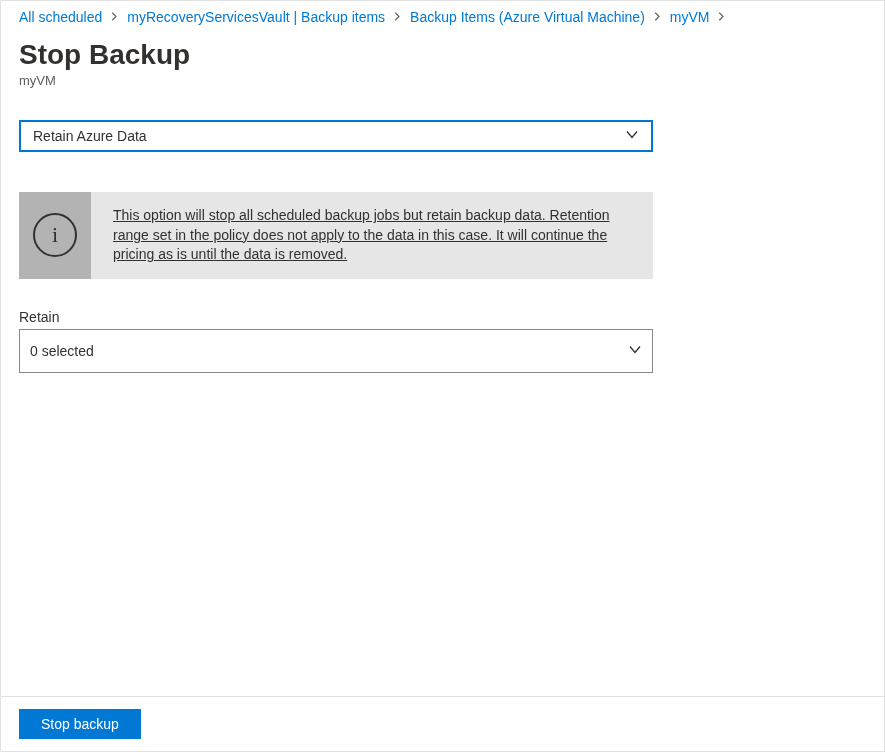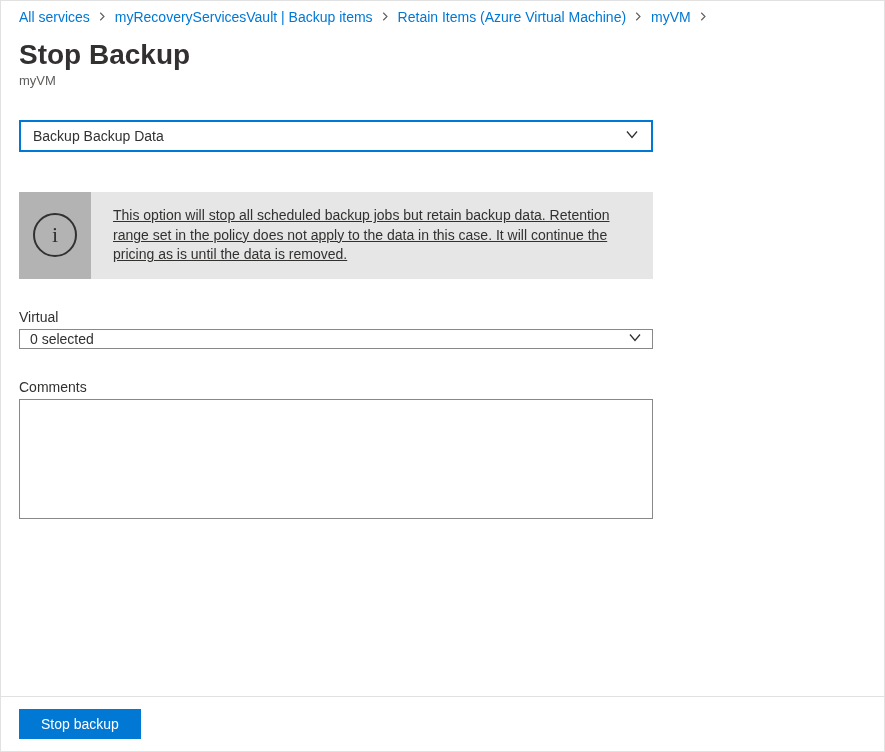--- a/index.html
+++ b/index.html
@@ -110,21 +110,21 @@
     .label {
       font-size: 14px;
       font-weight: 400;
       color: #323130;
       margin-bottom: 4px;
       display: block;
     }
     .select-plain {
       position: relative;
       width: 634px;
-      height: 20px;
+      height: 44px;
       border: 1px solid #8a8886;
       display: flex;
       align-items: center;
       padding: 0 10px;
       cursor: pointer;
       background: #ffffff;
     }
     .select-plain .chevron {
       position: absolute;
       right: 10px;
@@ -161,33 +161,33 @@
     }
     .chevron-svg {
       width: 14px;
       height: 14px;
     }
   </style>
 </head>
 <body>
 
 <nav class="breadcrumb">
-  <a>All services</a>
+  <a>All scheduled</a>
   <span class="sep">
     <svg width="9" height="9" viewBox="0 0 12 12">
         <path d="M3 1 L8 6 L3 11" stroke="#605e5c" stroke-width="1.5" fill="none"></path>
       </svg>
   </span>
   <a class="underlined">myRecoveryServicesVault | Backup items</a>
   <span class="sep">
     <svg width="9" height="9" viewBox="0 0 12 12">
         <path d="M3 1 L8 6 L3 11" stroke="#605e5c" stroke-width="1.5" fill="none"></path>
       </svg>
   </span>
-  <a>Retain Items (Azure Virtual Machine)</a>
+  <a>Backup Items (Azure Virtual Machine)</a>
   <span class="sep">
     <svg width="9" height="9" viewBox="0 0 12 12">
         <path d="M3 1 L8 6 L3 11" stroke="#605e5c" stroke-width="1.5" fill="none"></path>
       </svg>
   </span>
   <a>myVM</a>
   <span class="sep">
     <svg width="9" height="9" viewBox="0 0 12 12">
         <path d="M3 1 L8 6 L3 11" stroke="#605e5c" stroke-width="1.5" fill="none"></path>
       </svg>
@@ -195,49 +195,45 @@
 </nav>
 
 <div class="header">
   <h1 class="page-title">Stop Backup</h1>
   <div class="subtitle">myVM</div>
 </div>
 
 <div class="content">
 
   <div class="dropdown">
-    <span>Backup Backup Data</span>
+    <span>Retain Azure Data</span>
     <span class="chevron">
       <svg class="chevron-svg" viewBox="0 0 14 14">
           <path d="M2 4 L7 10 L12 4" stroke="#323130" stroke-width="1.3" fill="none"></path>
         </svg>
     </span>
   </div>
 
   <div class="info-box">
     <div class="info-icon-col">
       <div class="info-circle">i</div>
     </div>
     <div class="info-text">This option will stop all scheduled backup jobs but retain backup data. Retention range set in the policy does not apply to the data in this case. It will continue the pricing as is until the data is removed.</div>
   </div>
 
   <div class="form-section">
-    <label class="label">Virtual</label>
+    <label class="label">Retain</label>
     <div class="select-plain">
       <span>0 selected</span>
       <span class="chevron">
         <svg class="chevron-svg" viewBox="0 0 14 14">
             <path d="M2 4 L7 10 L12 4" stroke="#323130" stroke-width="1.3" fill="none"></path>
           </svg>
       </span>
     </div>
   </div>
 
-  <div class="form-section">
-    <label class="label">Comments</label>
-    <textarea class="textarea" value="" style=""></textarea>
-  </div>
 
 </div>
 
 <div class="footer">
   <button class="primary-btn">Stop backup</button>
 </div>
 
 </body></html>

